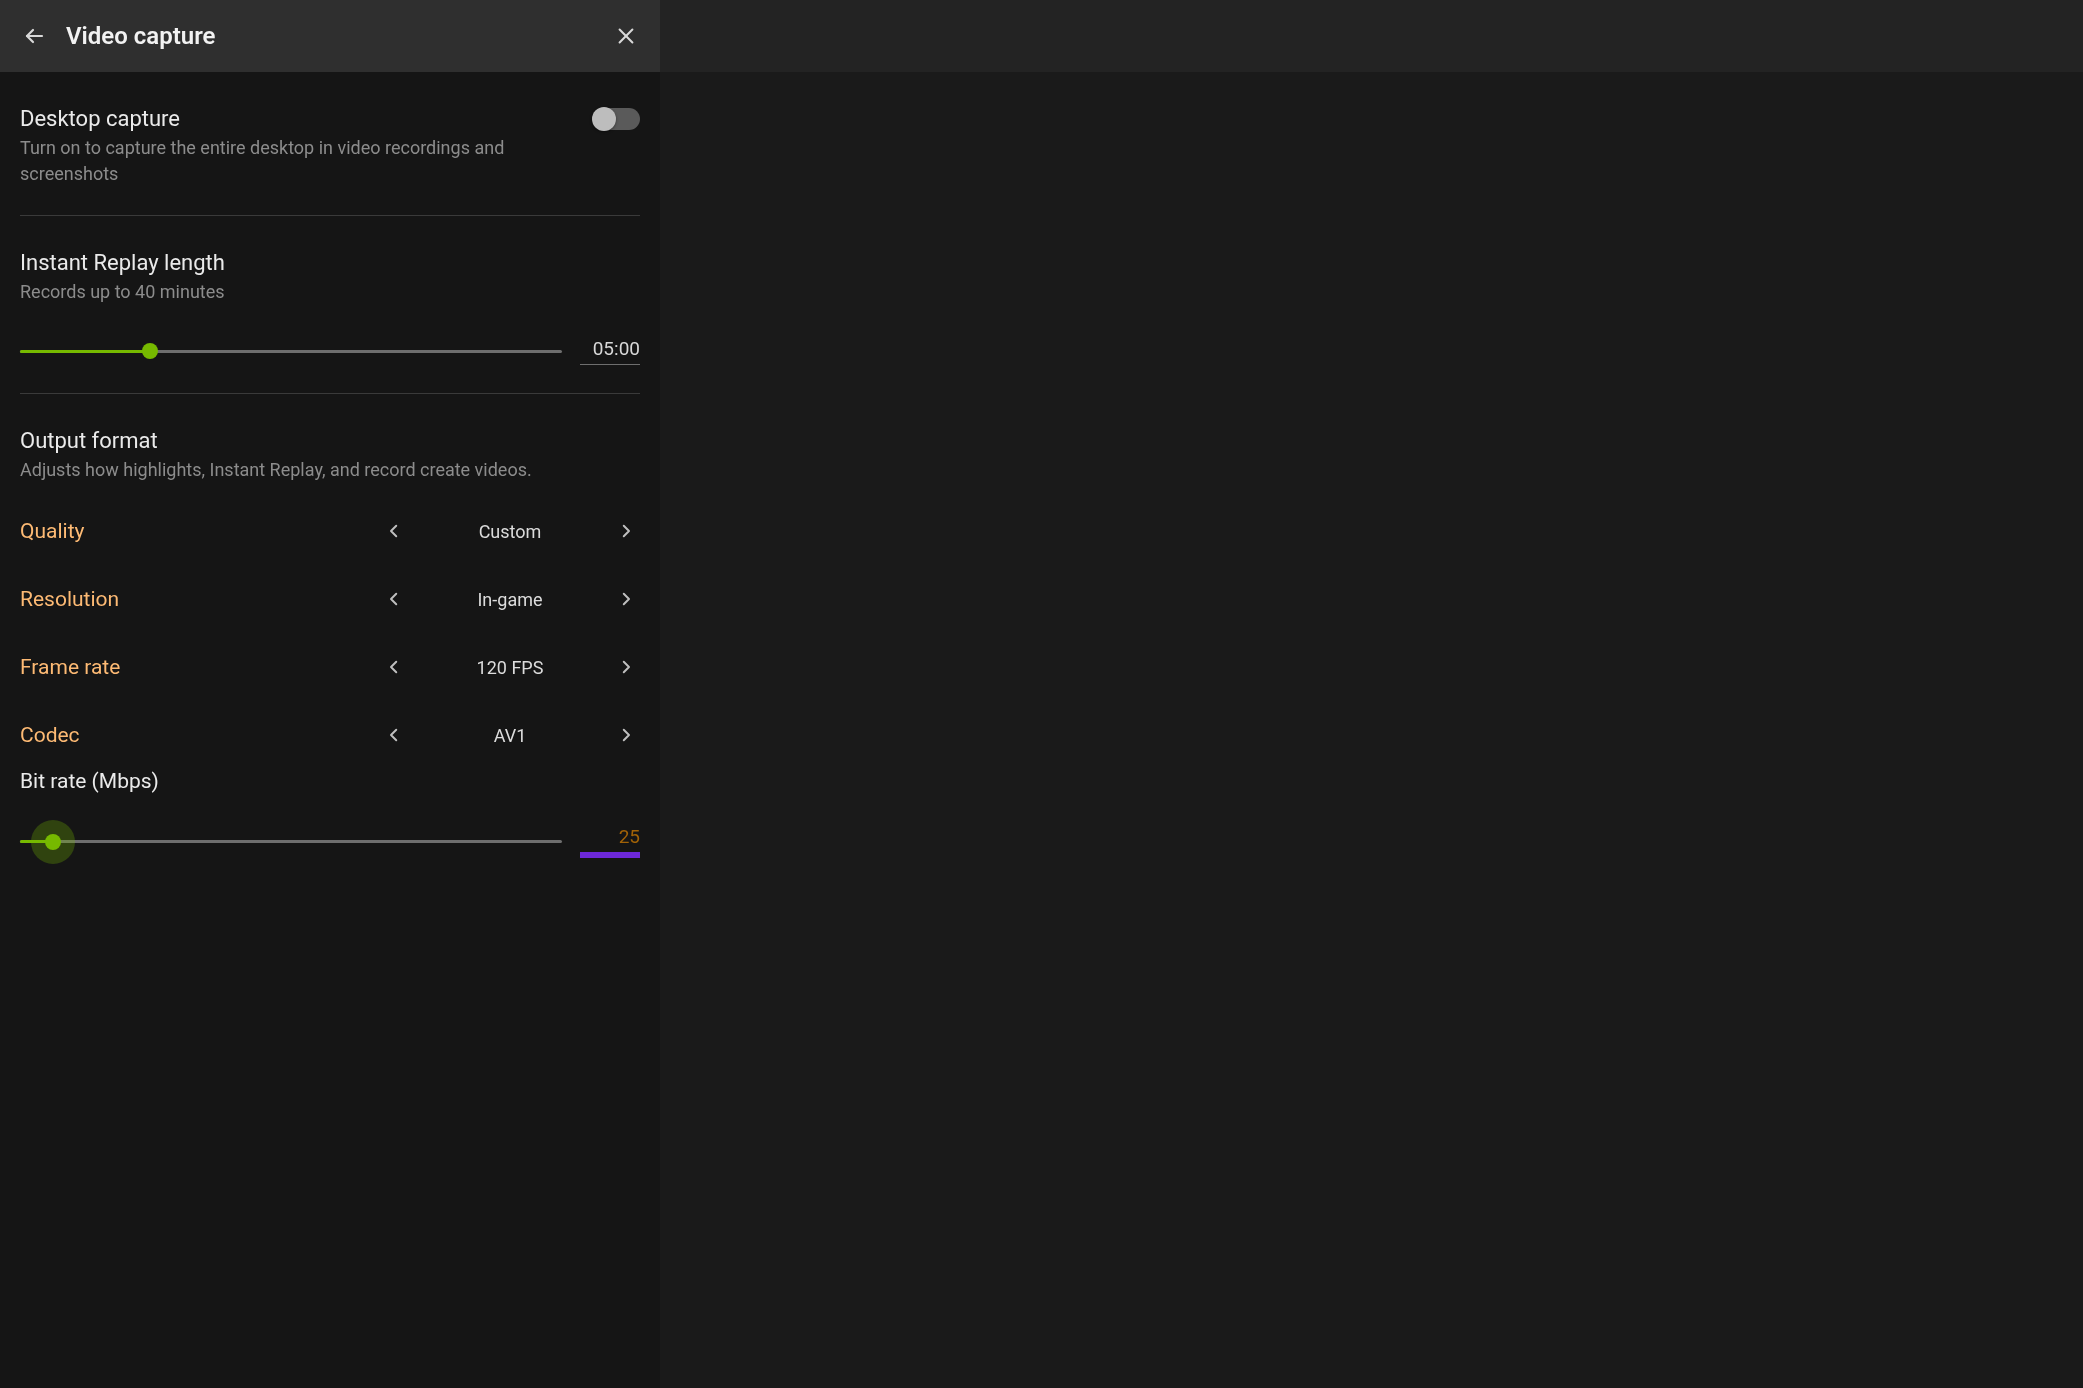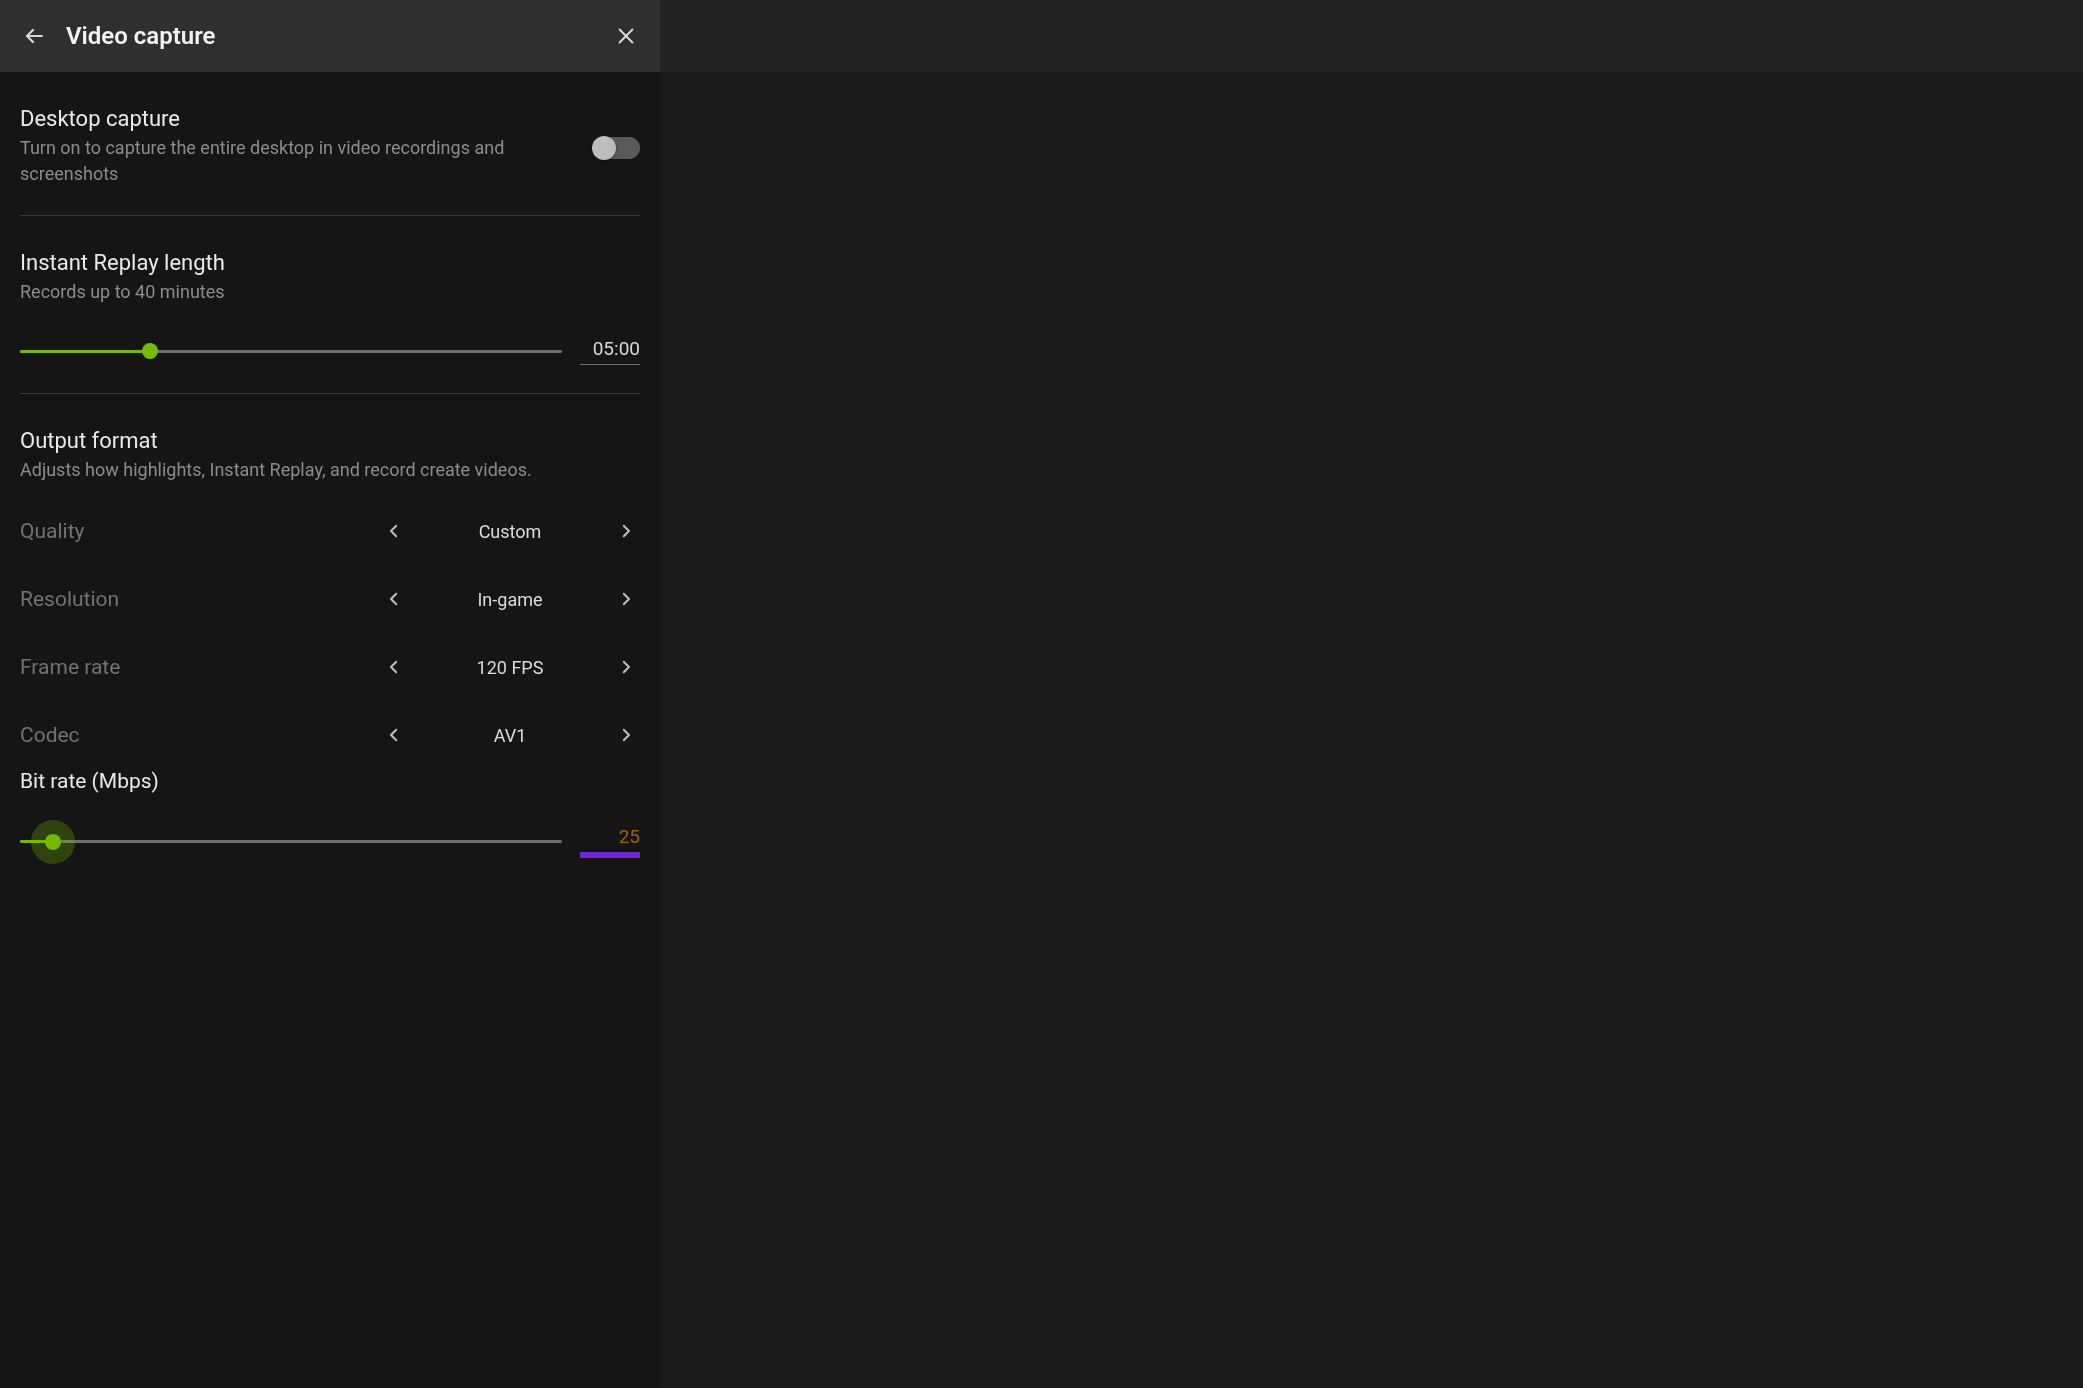--- a/index.html
+++ b/index.html
@@ -73,21 +73,21 @@
   .section {
     padding: 34px 0 28px 0;
   }
   .divider {
     height: 1px;
     background: #3a3a3a;
     width: 100%;
   }
   .row-top {
     display: flex;
-    align-items: center;
+    align-items: flex-start;
     gap: 14px;
   }
   .row-label-col {
     flex: 1;
   }
   .setting-title {
     font-size: 22px;
     color: #eaeaea;
     font-weight: 400;
     margin-bottom: 4px;
@@ -175,21 +175,21 @@
   
   .selectors { margin-top: 14px; }
   .selector-row {
     display: flex;
     align-items: center;
     height: 68px;
   }
   .selector-label {
     flex: 1;
     font-size: 21px;
-    color: #737373;
+    color: #fdba74;
   }
   .selector-ctrl {
     width: 260px;
     display: flex;
     align-items: center;
     justify-content: space-between;
   }
   .chev {
     width: 28px; height: 28px;
     display: flex; align-items: center; justify-content: center;

